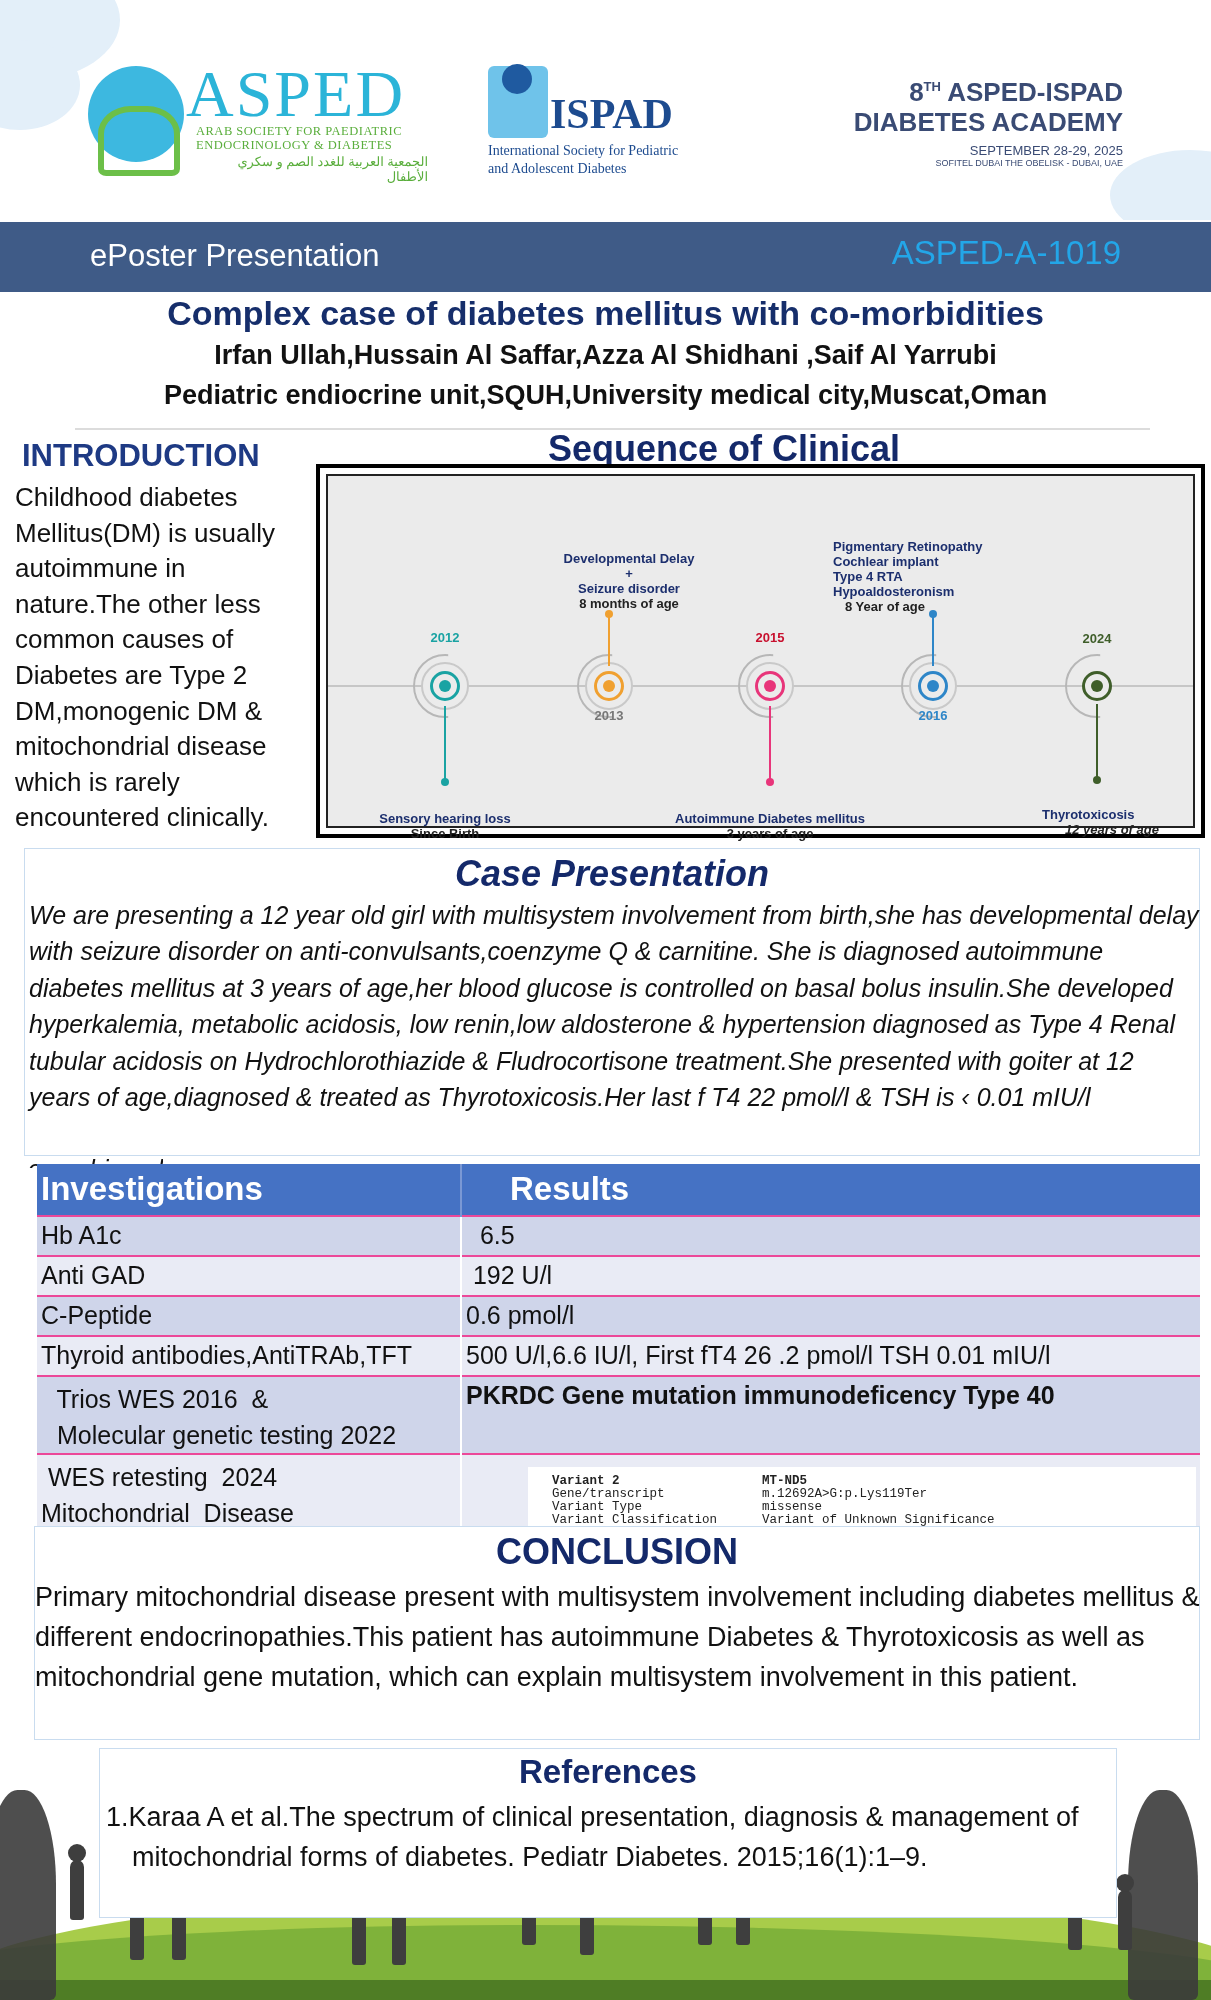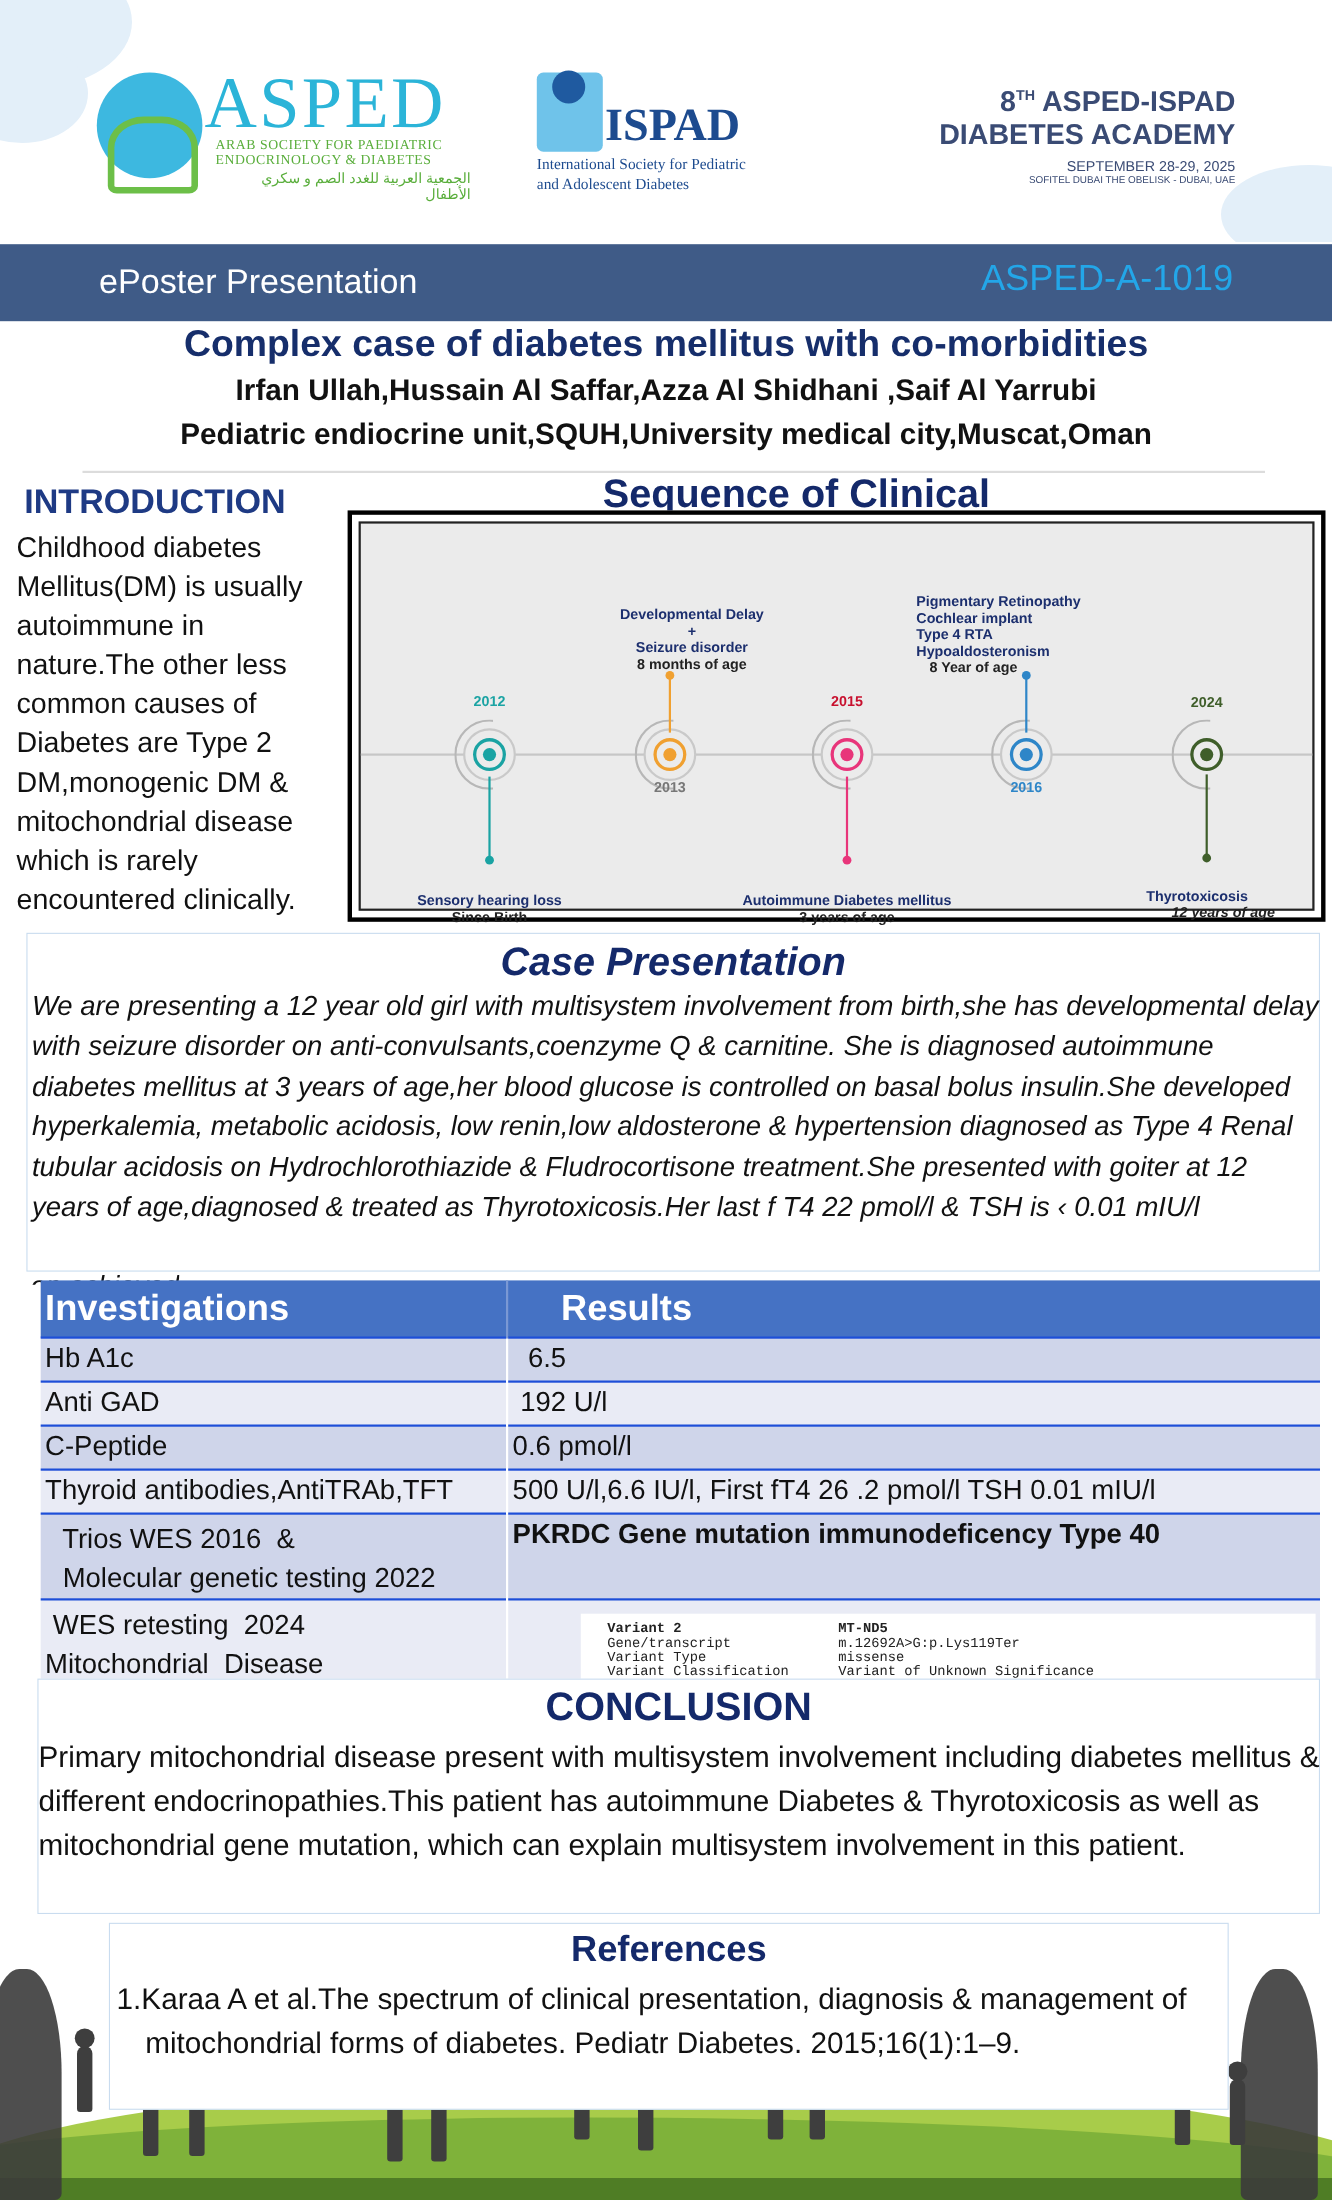--- a/index.html
+++ b/index.html
@@ -63,21 +63,21 @@
   .case { position: absolute; left: 24px; top: 848px; width: 1176px; height: 308px; border: 1px solid #c9dcef; background: #fff; }
   .case-h { position: absolute; left: 0; top: 4px; width: 100%; text-align: center; font-size: 36px; font-weight: bold; font-style: italic; color: #14296a; }
   .case-p { position: absolute; left: 4px; top: 48px; width: 1170px; font-size: 25px; line-height: 36.4px; font-style: italic; color: #111; }
   .case-overflow { position: absolute; left: 28px; top: 1158px; font-size: 25px; font-style: italic; color: #111; height: 10px; overflow: hidden; line-height: 22px; }
 
   
   .tbl { position: absolute; left: 37px; top: 1164px; width: 1163px; border-collapse: collapse; }
   .tbl th, .tbl td { text-align: left; vertical-align: top; font-family: "Liberation Sans", sans-serif; }
   .tbl th { background: #4572c4; color: #fff; font-size: 33px; font-weight: bold; height: 52px; padding: 6px 4px 0; }
   .tbl th.c2 { padding-left: 48px; border-left: 2px solid #7a98d4; }
-  .tbl td { font-size: 25px; color: #111; padding: 4px 4px 0; border-top: 2px solid #1d4ed8; }
+  .tbl td { font-size: 25px; color: #111; padding: 4px 4px 0; border-top: 2px solid #ec4899; }
   .tbl td.c2 { border-left: 2px solid #fff; }
   .r-a td { background: #cfd5ea; }
   .r-b td { background: #e9ebf5; }
   .tbl td.bold { font-weight: bold; }
   .variant { margin-left: 62px; margin-top: 8px; background: #fff; width: 668px; padding: 8px 24px 2px; font-family: "Liberation Mono", monospace; font-size: 12.5px; line-height: 13px; color: #222; display: grid; grid-template-columns: 210px 1fr; }
   .variant .k:first-child, .variant .v1 { font-weight: bold; }
 
   
   .concl { position: absolute; left: 34px; top: 1526px; width: 1166px; height: 214px; border: 1px solid #c9dcef; background: #fff; }
   .concl-h { position: absolute; left: 0; top: 4px; width: 100%; text-align: center; font-size: 36px; font-weight: bold; color: #14296a; }

